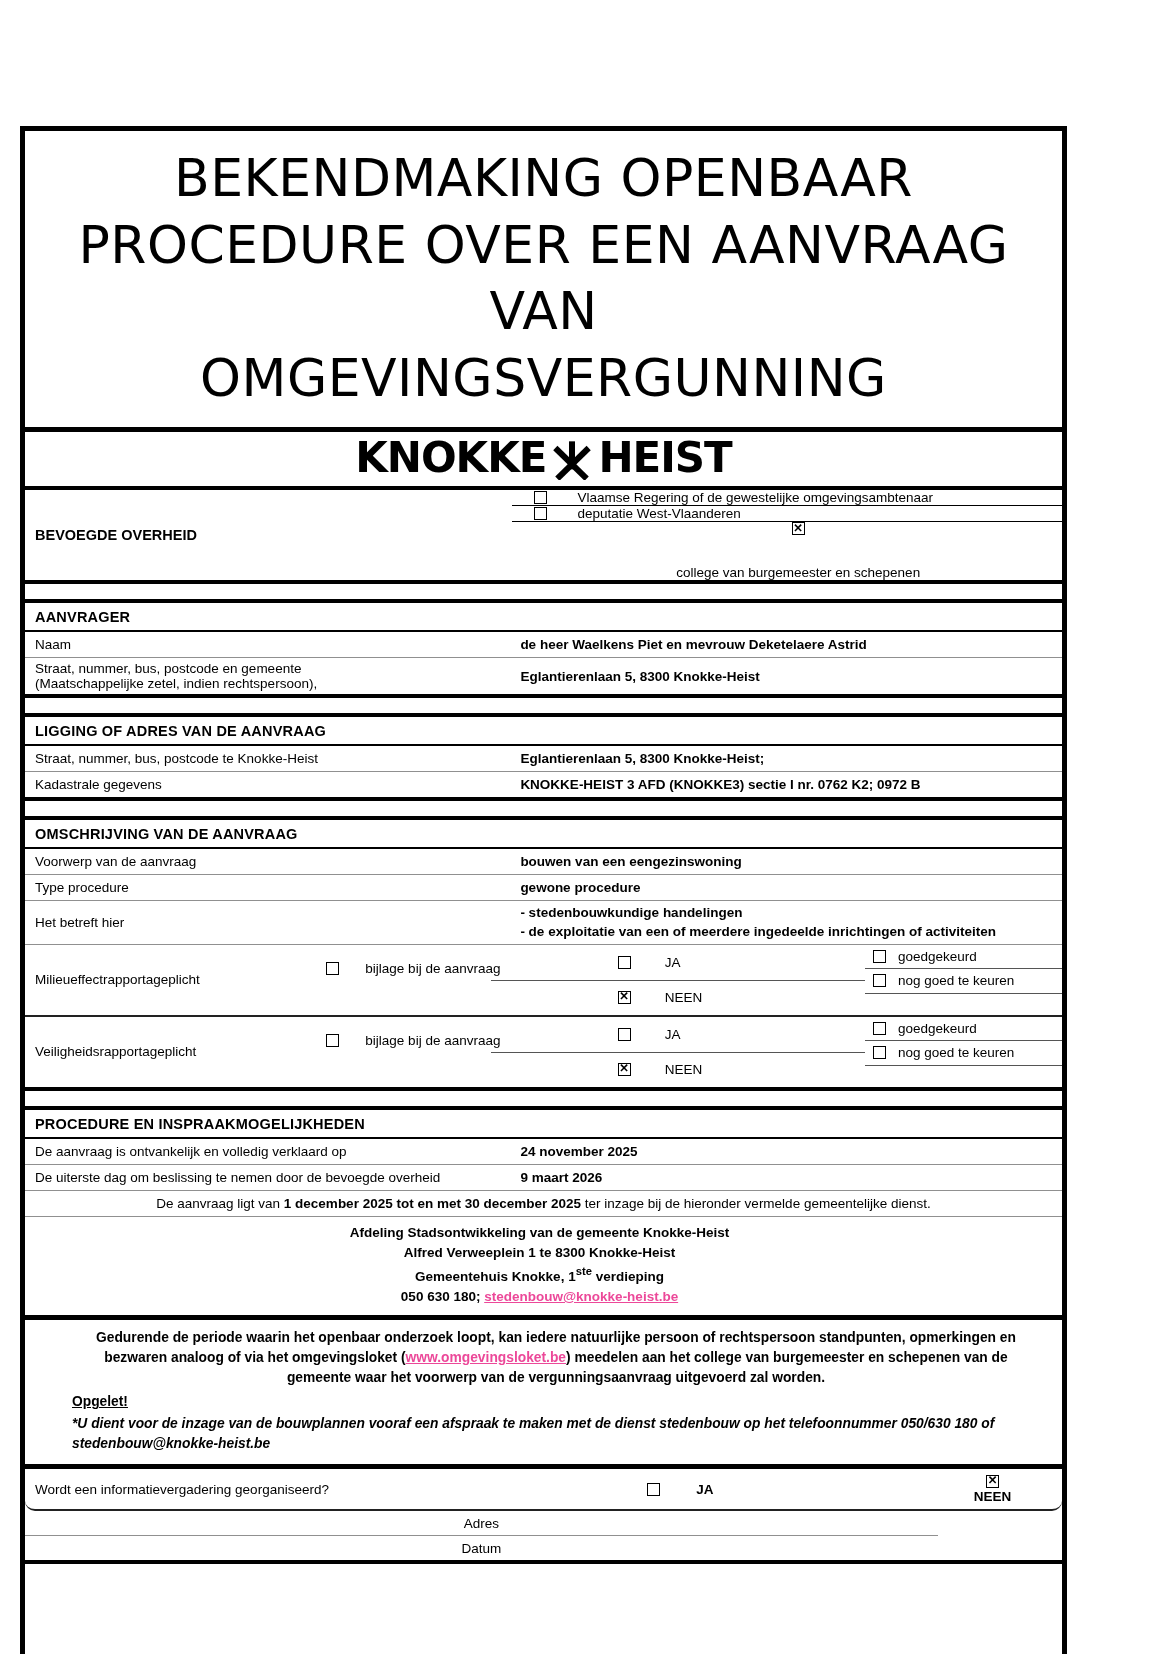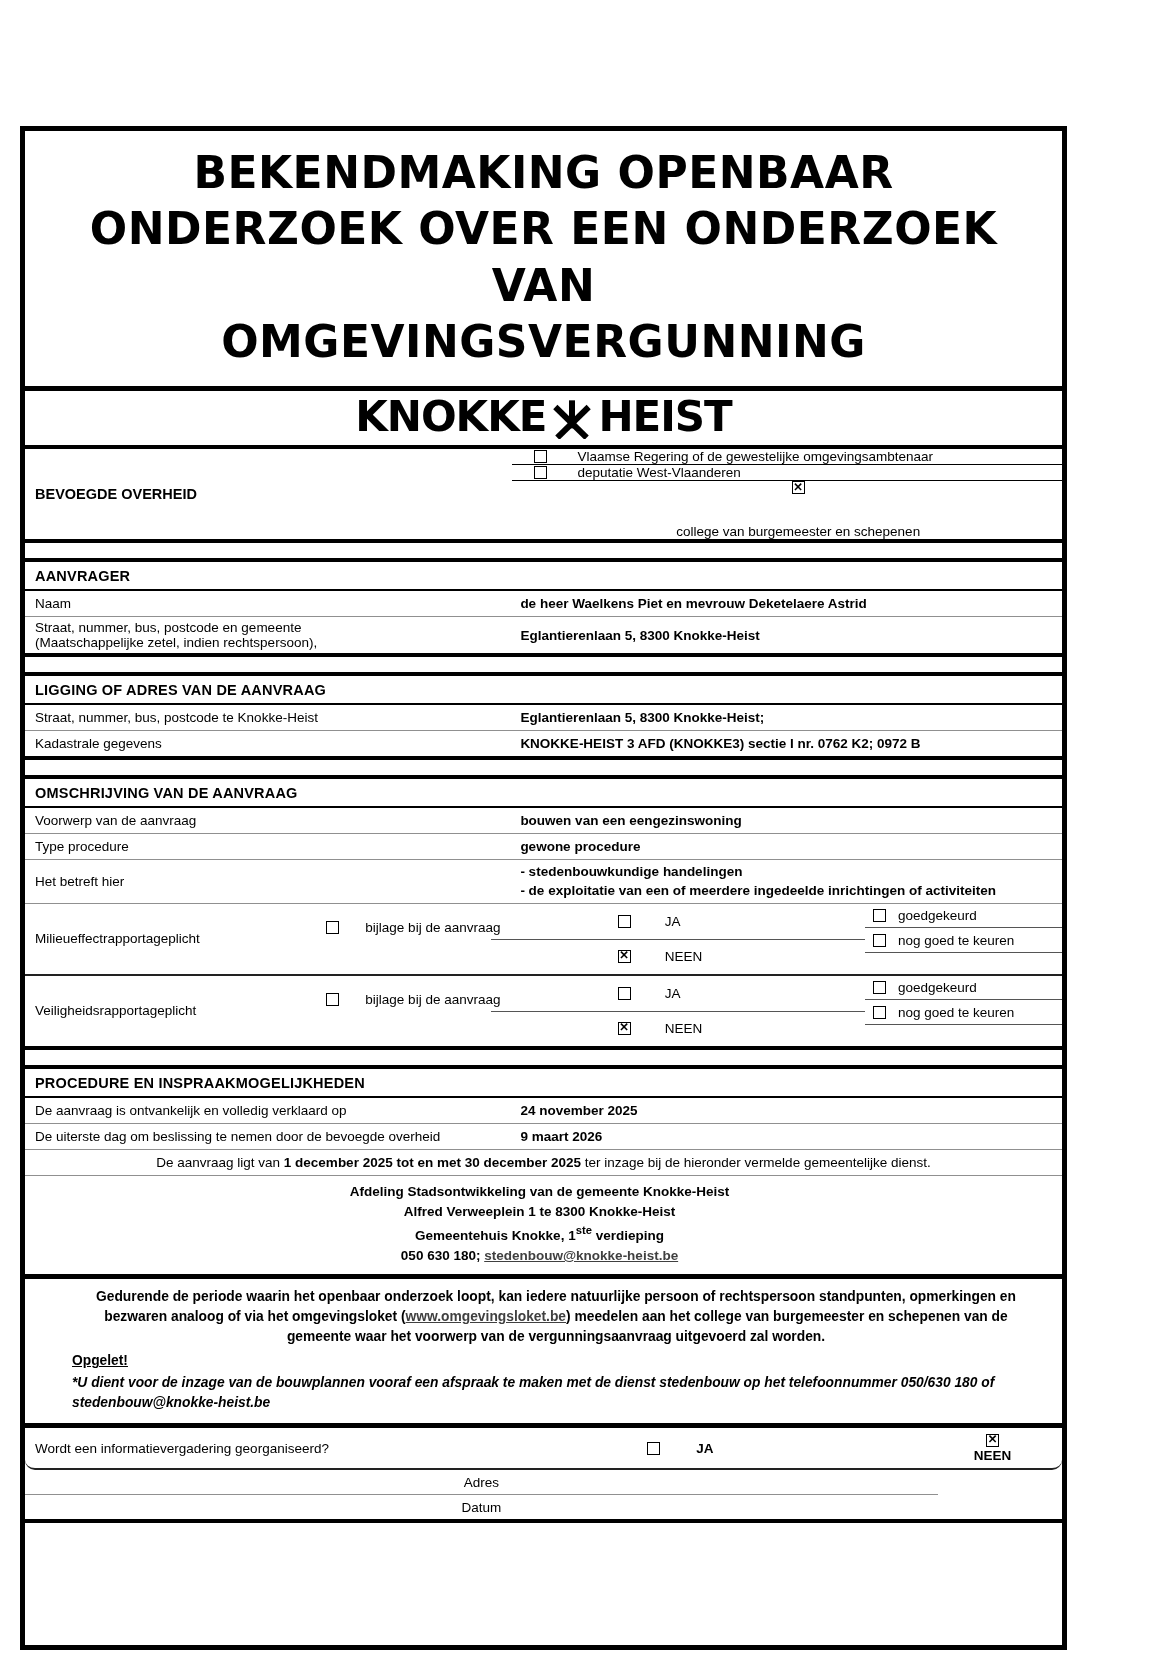--- a/index.html
+++ b/index.html
@@ -10,21 +10,21 @@
   }
   .doc{
     position:absolute;left:20px;top:126px;width:1037px;
     border:5px solid #000;background:#fff;
   }
   
   .title-block{
     padding:14px 8px 16px 8px;border-bottom:5px solid #000;text-align:center;
   }
   .title-line{
-    font-size:44px;font-weight:700;letter-spacing:0.5px;line-height:1.28;
+    font-size:52px;font-weight:400;letter-spacing:0.5px;line-height:1.28;
     font-family:"DejaVu Sans","Liberation Sans",sans-serif;
   }
   .logo-block{
     padding:4px 0 6px 0;border-bottom:4px solid #000;text-align:center;
     display:flex;align-items:center;justify-content:center;gap:2px;
   }
   .logo-word{
     font-size:42px;font-weight:900;letter-spacing:-1px;line-height:1.05;
     font-family:"DejaVu Sans","Liberation Sans",sans-serif;
   }
@@ -80,21 +80,21 @@
     height:35%;display:flex;align-items:center;gap:12px;padding-left:8px;
     border-bottom:1.5px solid #555;box-sizing:border-box;white-space:nowrap;
   }
   
   .center-row{
     text-align:center;font-size:13.5px;padding:5px 8px;border-bottom:1px solid #909090;
   }
   .dienst{
     text-align:center;font-size:13.5px;font-weight:700;line-height:1.5;padding:6px 8px 8px 0;
   }
-  a.link{color:#404040;text-decoration:underline;}
+  a.link{color:#ec4899;text-decoration:underline;}
   
   .bezwaar{padding:8px 22px 10px 22px;font-size:13.8px;font-weight:700;line-height:1.45;margin-left:25px;}
   .bezwaar .para{text-align:center;}
   .opgelet{text-decoration:underline;margin-top:4px;}
   .note{font-style:italic;margin-top:2px;}
   
   .info-row{display:flex;align-items:center;min-height:40px;font-size:13.5px;
     border-bottom:2px solid #222;border-radius:10px;}
   .info-q{width:60%;padding-left:10px;box-sizing:border-box;}
   .info-ja{width:27%;display:flex;align-items:center;gap:36px;font-weight:700;}
@@ -105,21 +105,21 @@
   .center-label.last{border-bottom:none;}
   .empty-box{height:122px;border-top:4px solid #000;}
 </style>
 </head>
 <body>
 
 <div class="doc">
 
   <div class="title-block">
     <div class="title-line">BEKENDMAKING OPENBAAR</div>
-    <div class="title-line">ONDERZOEK OVER EEN ONDERZOEK VAN</div>
+    <div class="title-line">PROCEDURE OVER EEN AANVRAAG VAN</div>
     <div class="title-line">OMGEVINGSVERGUNNING</div>
   </div>
 
   <div class="logo-block">
     <span class="logo-word">KNOKKE</span>
     <svg class="logo-glyph" viewBox="0 0 60 60">
       <g stroke="#000" stroke-width="9" stroke-linecap="butt">
         <line x1="30" y1="2" x2="30" y2="44"></line>
         <line x1="5" y1="12" x2="52" y2="58"></line>
         <line x1="55" y1="12" x2="8" y2="58"></line>

